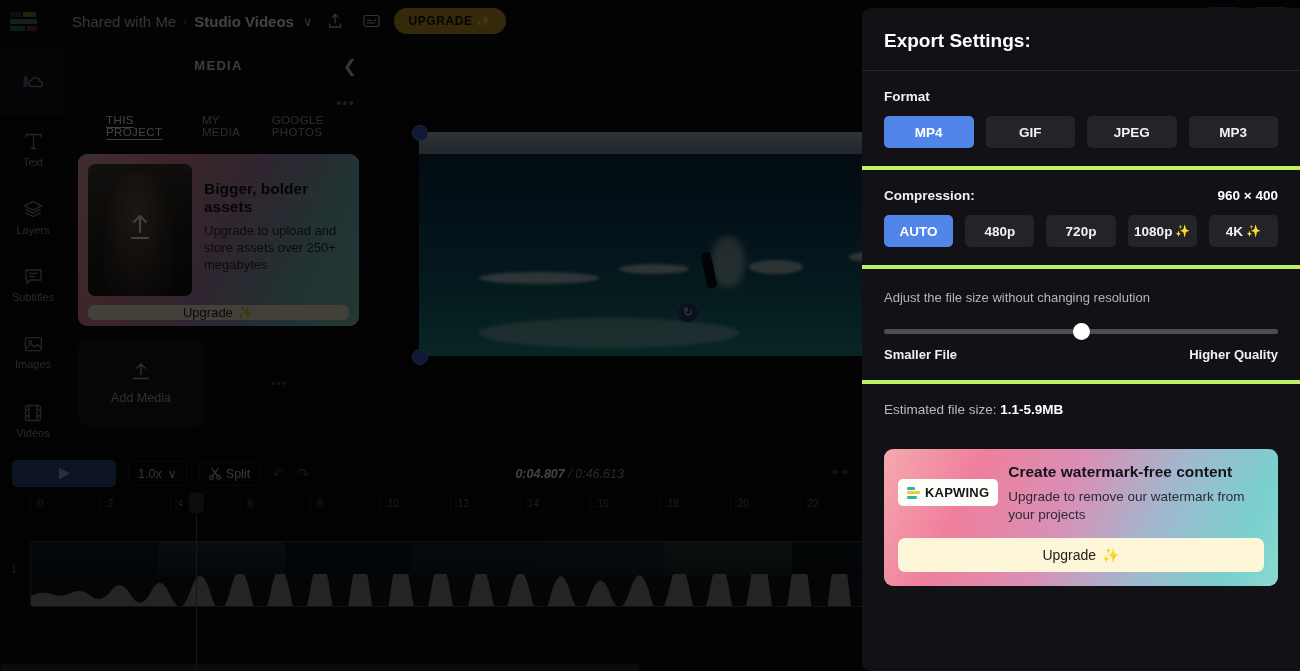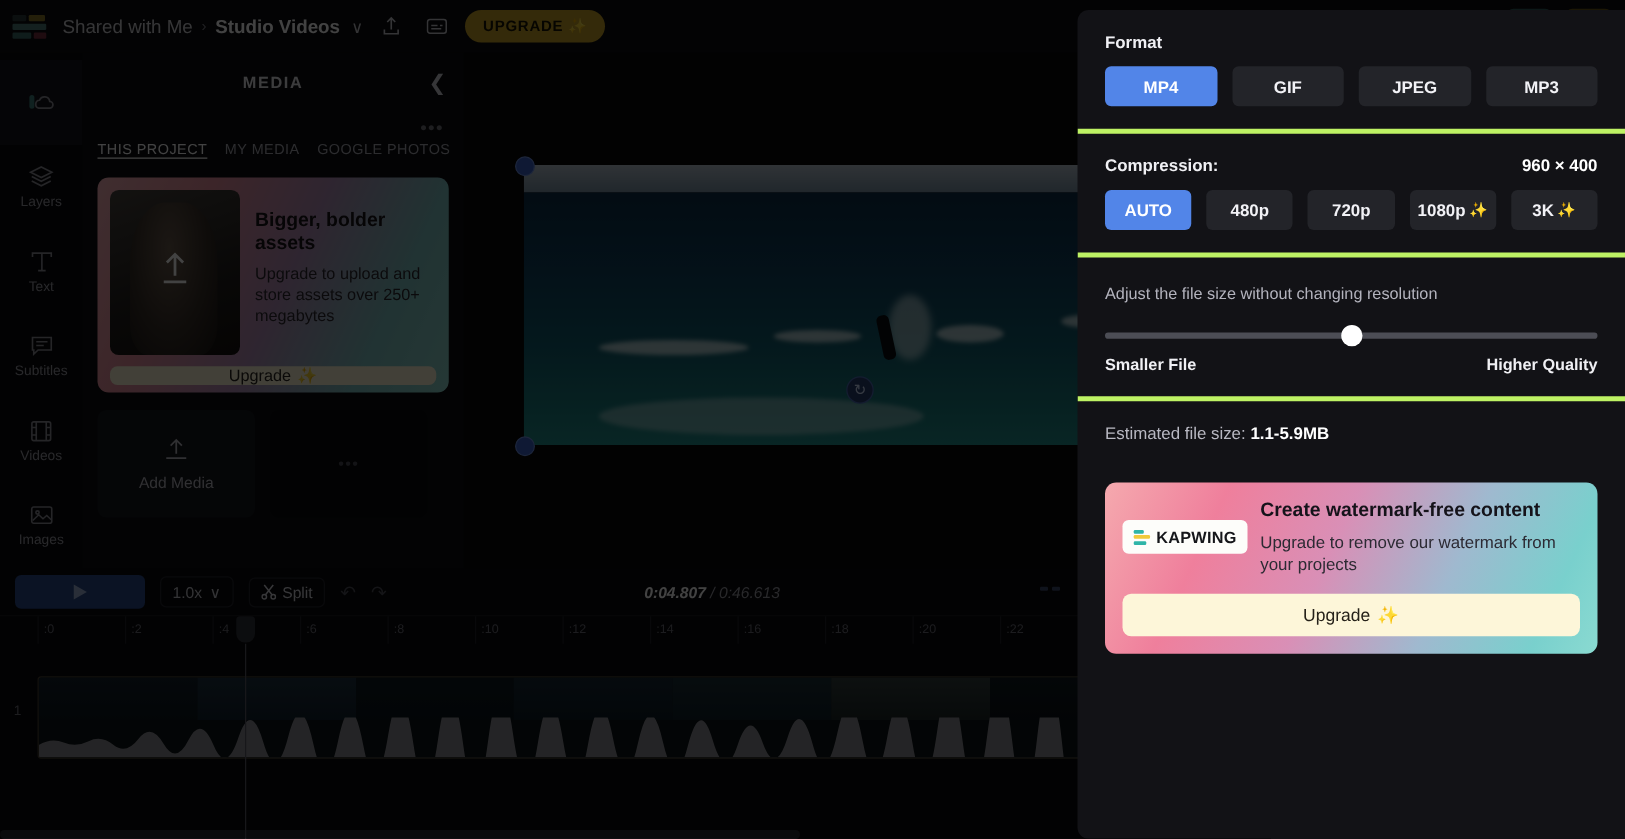--- a/index.html
+++ b/index.html
@@ -19,21 +19,21 @@
   .topbar {
     position:absolute; top:0; left:0; width:1300px; height:42px;
     background:#0e0e11; display:flex; align-items:center; padding:0 10px; gap:10px;
     z-index:5;
   }
   .kap-logo { width:30px; height:22px; display:flex; flex-direction:column; justify-content:center; gap:2px; flex-shrink:0; }
   .kl-row { display:flex; gap:2px; }
   .kl-bar { height:5px; border-radius:1px; }
 
   .crumbs { display:flex; align-items:center; gap:7px; font-size:15px; white-space:nowrap; }
-  .crumb-shared { color:#cfcfd4; }
+  .crumb-shared { color:#cfcfd4;margin-left:22px; }
   .crumb-sep { color:#7c7c84; font-size:12px; }
   .crumb-proj { color:#ffffff; font-weight:600; }
   .chev-d { color:#c6c6cc; font-size:13px; margin-left:2px; }
 
   .tb-icon { width:26px; height:26px; display:flex; align-items:center; justify-content:center; color:#c9c9d0; flex-shrink:0; }
   .upgrade-pill {
     background:#c9a227; color:#1a1405; font-size:12px; font-weight:700; letter-spacing:.6px;
     padding:6px 14px; border-radius:14px; display:flex; align-items:center; gap:4px; white-space:nowrap;
   }
   .tb-spacer { flex:1; }
@@ -55,21 +55,21 @@
   .rail-label { font-size:11px; color:#9b9ba4; }
 
   
   .media-panel { position:absolute; top:42px; left:66px; width:305px; height:413px; background:#0d0e12; z-index:4; }
   .mp-head { height:46px; display:flex; align-items:center; justify-content:center; position:relative; }
   .mp-title { font-size:13px; font-weight:700; letter-spacing:1.3px; color:#e6e6ea; }
   .mp-collapse { position:absolute; right:14px; top:14px; color:#cfcfd6; font-size:17px; }
   .mp-dots { position:absolute; right:16px; top:52px; color:#73737c; font-size:15px; letter-spacing:1px; }
   .mp-tabs { display:flex; gap:14px; padding:26px 0 0 12px; font-size:11.5px; letter-spacing:.4px; }
   .mp-tab { color:#a9a9b2; }
-  .mp-tab.active { color:#fff; text-decoration:underline; text-underline-offset:3px; }
+  .mp-tab.active { color:#fff; text-decoration:underline; text-underline-offset:3px;margin-left:28px; }
 
   .promo-card {
     margin:16px 12px 0 12px; height:172px; border-radius:9px; overflow:hidden;
     background:linear-gradient(115deg,#f3b0b6 0%,#e8909e 26%,#b48fb8 52%,#7fc3c3 78%,#8fd6cc 100%);
     display:flex; flex-direction:column; padding:10px; position:relative;
   }
   .promo-top { display:flex; gap:12px; }
   .promo-thumb { width:104px; height:132px; border-radius:7px; background:linear-gradient(160deg,#4a4540,#221f1d 60%,#15110f); position:relative; flex-shrink:0; overflow:hidden; }
   .promo-thumb .person { position:absolute; left:16px; top:10px; width:70px; height:122px; border-radius:40% 40% 20% 20%; background:radial-gradient(ellipse at 45% 30%, #6a5a4d 0%, #3a312a 55%, #1b1714 100%); }
   .promo-thumb .upic { position:absolute; left:50%; top:50%; transform:translate(-50%,-50%); color:#fff; }
@@ -243,54 +243,54 @@
   </div>
 
   <div class="rail">
     <div class="rail-item active">
       <svg width="22" height="18" viewBox="0 0 22 18" fill="none" stroke="#5f8e8c" stroke-width="1.4">
         <rect x="1.5" y="3" width="4" height="11" rx="2" fill="#3e7f7c" stroke="none"></rect>
         <path d="M9 13.5a3.2 3.2 0 0 1 .6-6.3 4.3 4.3 0 0 1 8.2.9 2.7 2.7 0 0 1-.3 5.4z" stroke="#8e8e98"></path>
       </svg>
     </div>
     <div class="rail-item">
+      <svg width="19" height="19" viewBox="0 0 19 19" fill="none" stroke="currentColor" stroke-width="1.3">
+        <path d="M2 5.5v-3h15v3M9.5 2.5v14M6.5 16.5h6"></path>
+      </svg>
+      <span class="rail-label">Text</span>
+    </div>
+    <div class="rail-item">
       <svg width="20" height="19" viewBox="0 0 20 19" fill="none" stroke="currentColor" stroke-width="1.3">
         <path d="M10 1.6 18.5 5.8 10 10 1.5 5.8z"></path>
           <path d="M2.4 9.2 10 13l7.6-3.8"></path>
           <path d="M2.4 12.8 10 16.6l7.6-3.8"></path>
       </svg>
       <span class="rail-label">Layers</span>
     </div>
     <div class="rail-item">
-      <svg width="19" height="19" viewBox="0 0 19 19" fill="none" stroke="currentColor" stroke-width="1.3">
-        <path d="M2 5.5v-3h15v3M9.5 2.5v14M6.5 16.5h6"></path>
-      </svg>
-      <span class="rail-label">Text</span>
-    </div>
-    <div class="rail-item">
       <svg width="19" height="18" viewBox="0 0 19 18" fill="none" stroke="currentColor" stroke-width="1.3">
         <path d="M2 2h15v10H6.5L3 15.3V12H2z"></path>
           <path d="M5 5.4h9M5 8.4h6"></path>
       </svg>
       <span class="rail-label">Subtitles</span>
-    </div>
-    <div class="rail-item">
-      <svg width="18" height="18" viewBox="0 0 18 18" fill="none" stroke="currentColor" stroke-width="1.3">
-        <rect x="1.5" y="1.5" width="15" height="15" rx="1.5"></rect>
-          <path d="M5 1.5v15M13 1.5v15M1.5 6h3.5M1.5 12h3.5M13 6h3.5M13 12h3.5"></path>
-      </svg>
-      <span class="rail-label">Videos</span>
     </div>
     <div class="rail-item">
       <svg width="19" height="17" viewBox="0 0 19 17" fill="none" stroke="currentColor" stroke-width="1.3">
         <rect x="1.4" y="1.6" width="16" height="13" rx="1.6"></rect>
           <circle cx="6" cy="6" r="1.3"></circle>
           <path d="M2.2 12.4 7 7.8l3.4 3.2 3-2.6 3.6 3.4"></path>
       </svg>
       <span class="rail-label">Images</span>
+    </div>
+    <div class="rail-item">
+      <svg width="18" height="18" viewBox="0 0 18 18" fill="none" stroke="currentColor" stroke-width="1.3">
+        <rect x="1.5" y="1.5" width="15" height="15" rx="1.5"></rect>
+          <path d="M5 1.5v15M13 1.5v15M1.5 6h3.5M1.5 12h3.5M13 6h3.5M13 12h3.5"></path>
+      </svg>
+      <span class="rail-label">Videos</span>
     </div>
   </div>
 
   <div class="media-panel">
     <div class="mp-head">
       <span class="mp-title">MEDIA</span>
       <span class="mp-collapse">❮</span>
     </div>
     <span class="mp-dots">•••</span>
 
@@ -422,20 +422,23 @@
     <div class="hscroll"></div>
   </div>
   <div class="playhead-top"></div>
   <div class="playhead" style="top:515px;"></div>
 </div>
 
 <div id="dimmer"></div>
 
 <div class="export-panel">
 
+  <div class="ep-head">
+    <div class="ep-title">Export Settings:</div>
+  </div>
 
   <div class="ep-sec">
     <div class="ep-label">Format</div>
     <div class="chip-row">
       <div class="chip sel">MP4</div>
       <div class="chip">GIF</div>
       <div class="chip">JPEG</div>
       <div class="chip">MP3</div>
     </div>
   </div>
@@ -453,21 +456,21 @@
           <span>480p</span>
         </div>
       <div class="chip">
           <span>720p</span>
         </div>
       <div class="chip">
           <span>1080p</span>
           <span class="sp">✨</span>
         </div>
       <div class="chip">
-          <span>3K</span>
+          <span>4K</span>
           <span class="sp">✨</span>
         </div>
     </div>
   </div>
 
   <div class="ep-sec">
     <div class="ep-sub">Adjust the file size without changing resolution</div>
     <div class="slider-wrap">
       <div class="slider-track"></div>
       <div class="slider-thumb"></div>

